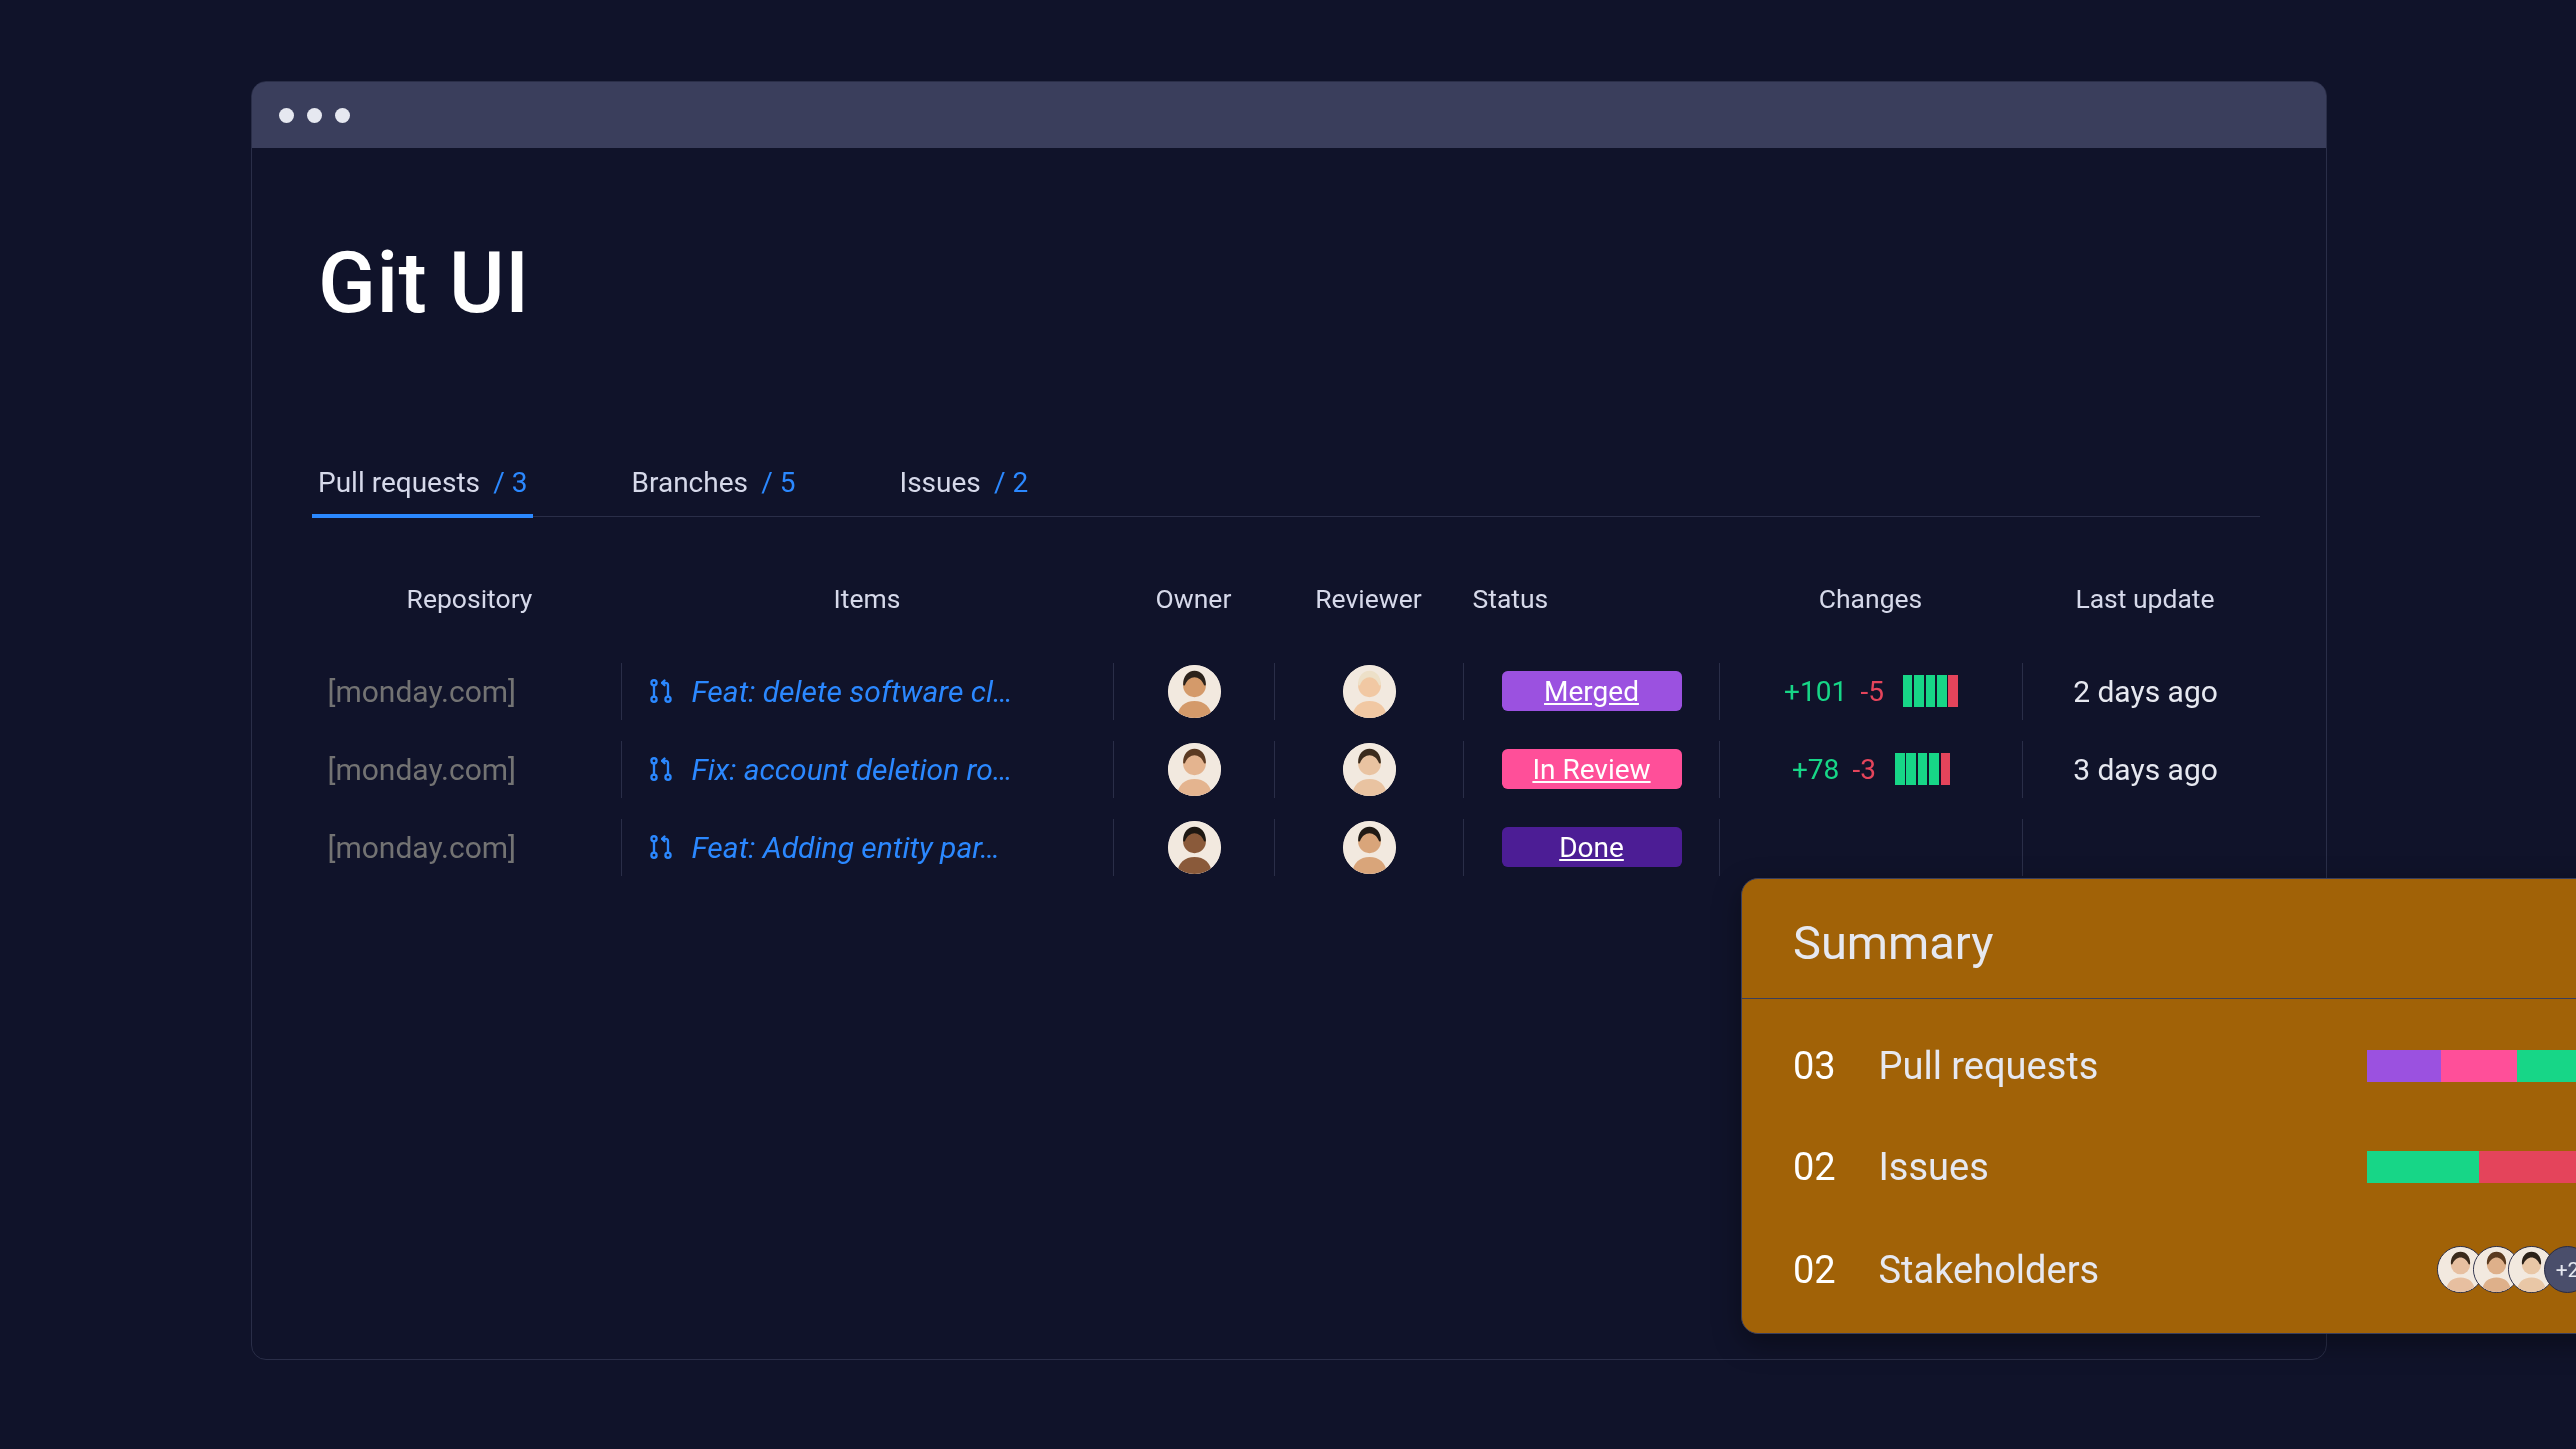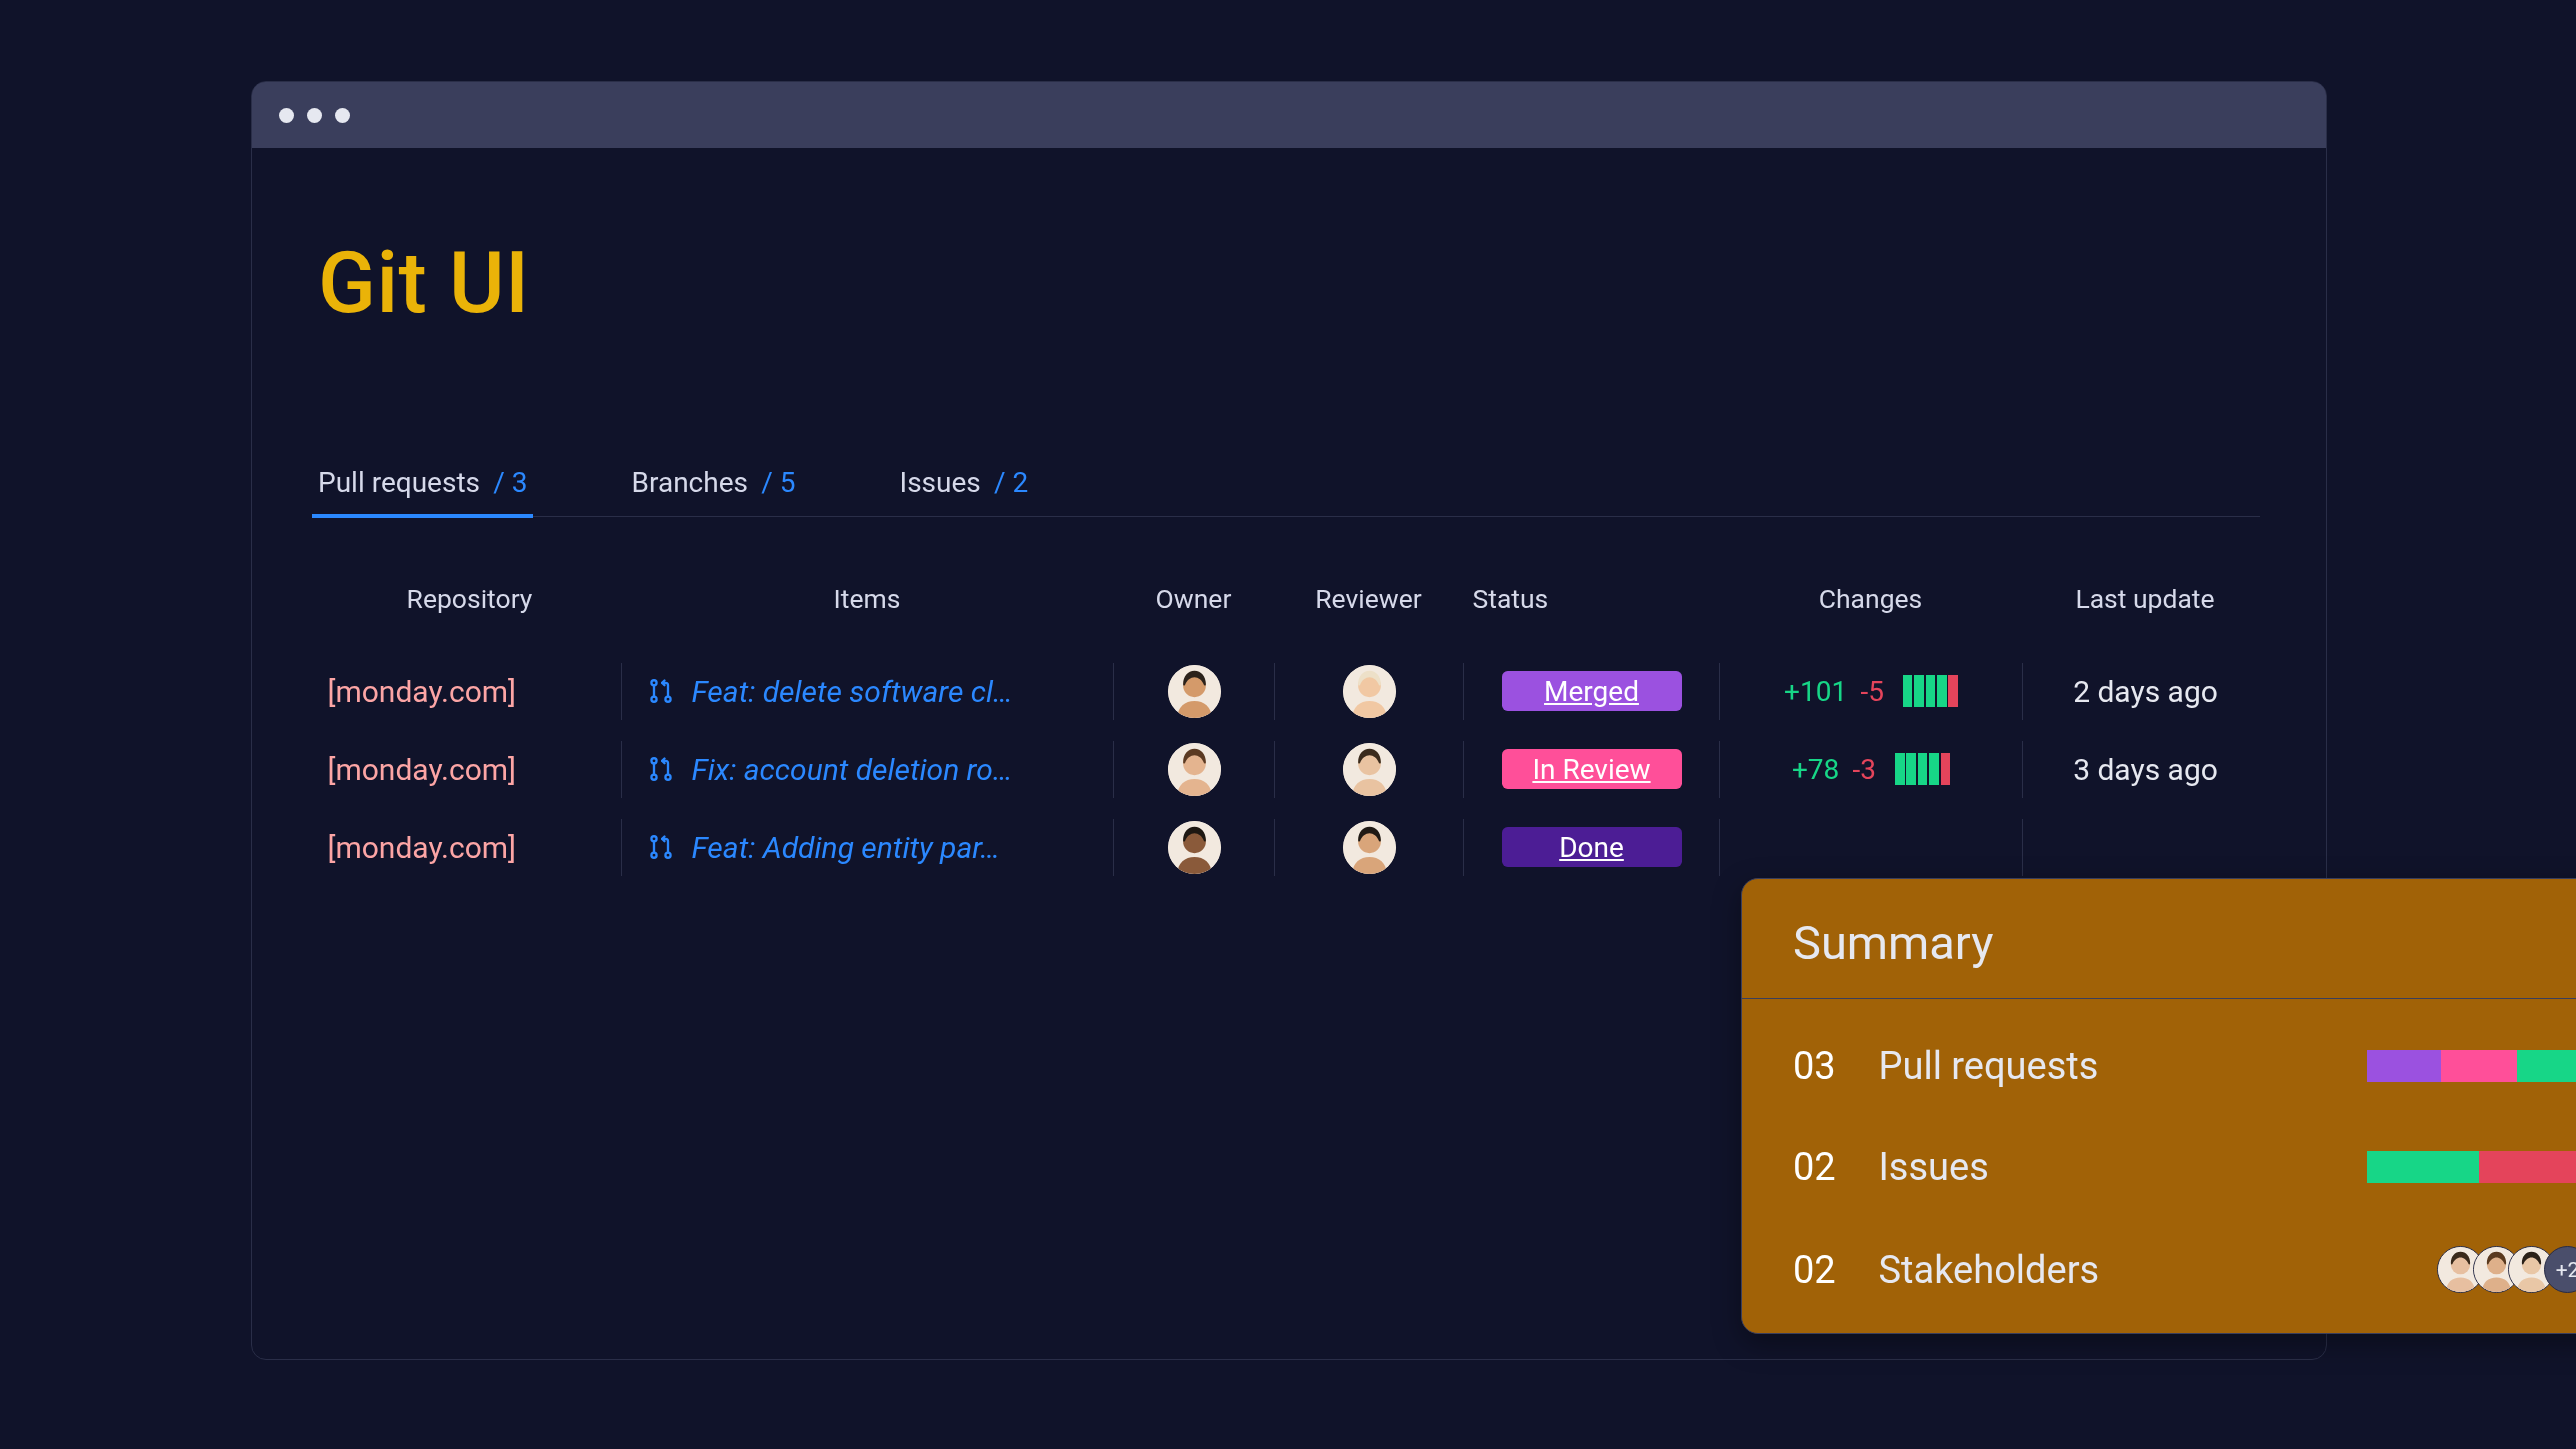--- a/index.html
+++ b/index.html
@@ -41,21 +41,21 @@
     width: 15px; height: 15px; border-radius: 50%;
     background: #e6e8f0;
   }
   .content {
     padding: 85px 66px 38px 66px;
   }
   .page-title {
     font-size: 85px;
     font-weight: 500;
     letter-spacing: 0.5px;
-    color: #eab308;
+    color: #ffffff;
     margin-bottom: 133px;
   }
   .tabs {
     display: flex;
     gap: 104px;
     border-bottom: 1.9px solid #2a2e48;
     padding-bottom: 0;
   }
   .tab {
     display: flex;
@@ -103,21 +103,21 @@
   .trow {
     min-height: 78px;
     font-size: 30px;
   }
   .trow > div {
     padding: 0 9.5px;
     height: 57px;
     display: flex;
     align-items: center;
   }
-  .trow .c-repo { color: #fca5a5; font-size: 30px; }
+  .trow .c-repo { color: #737373; font-size: 30px; }
   .trow .c-items {
     color: #2b88ff;
     display: flex;
     align-items: center;
     gap: 17px;
     overflow: hidden;
     border-left: 1.9px solid #2a2e48;
     padding-left: 24.6px;
   }
   .trow .c-items .txt {

